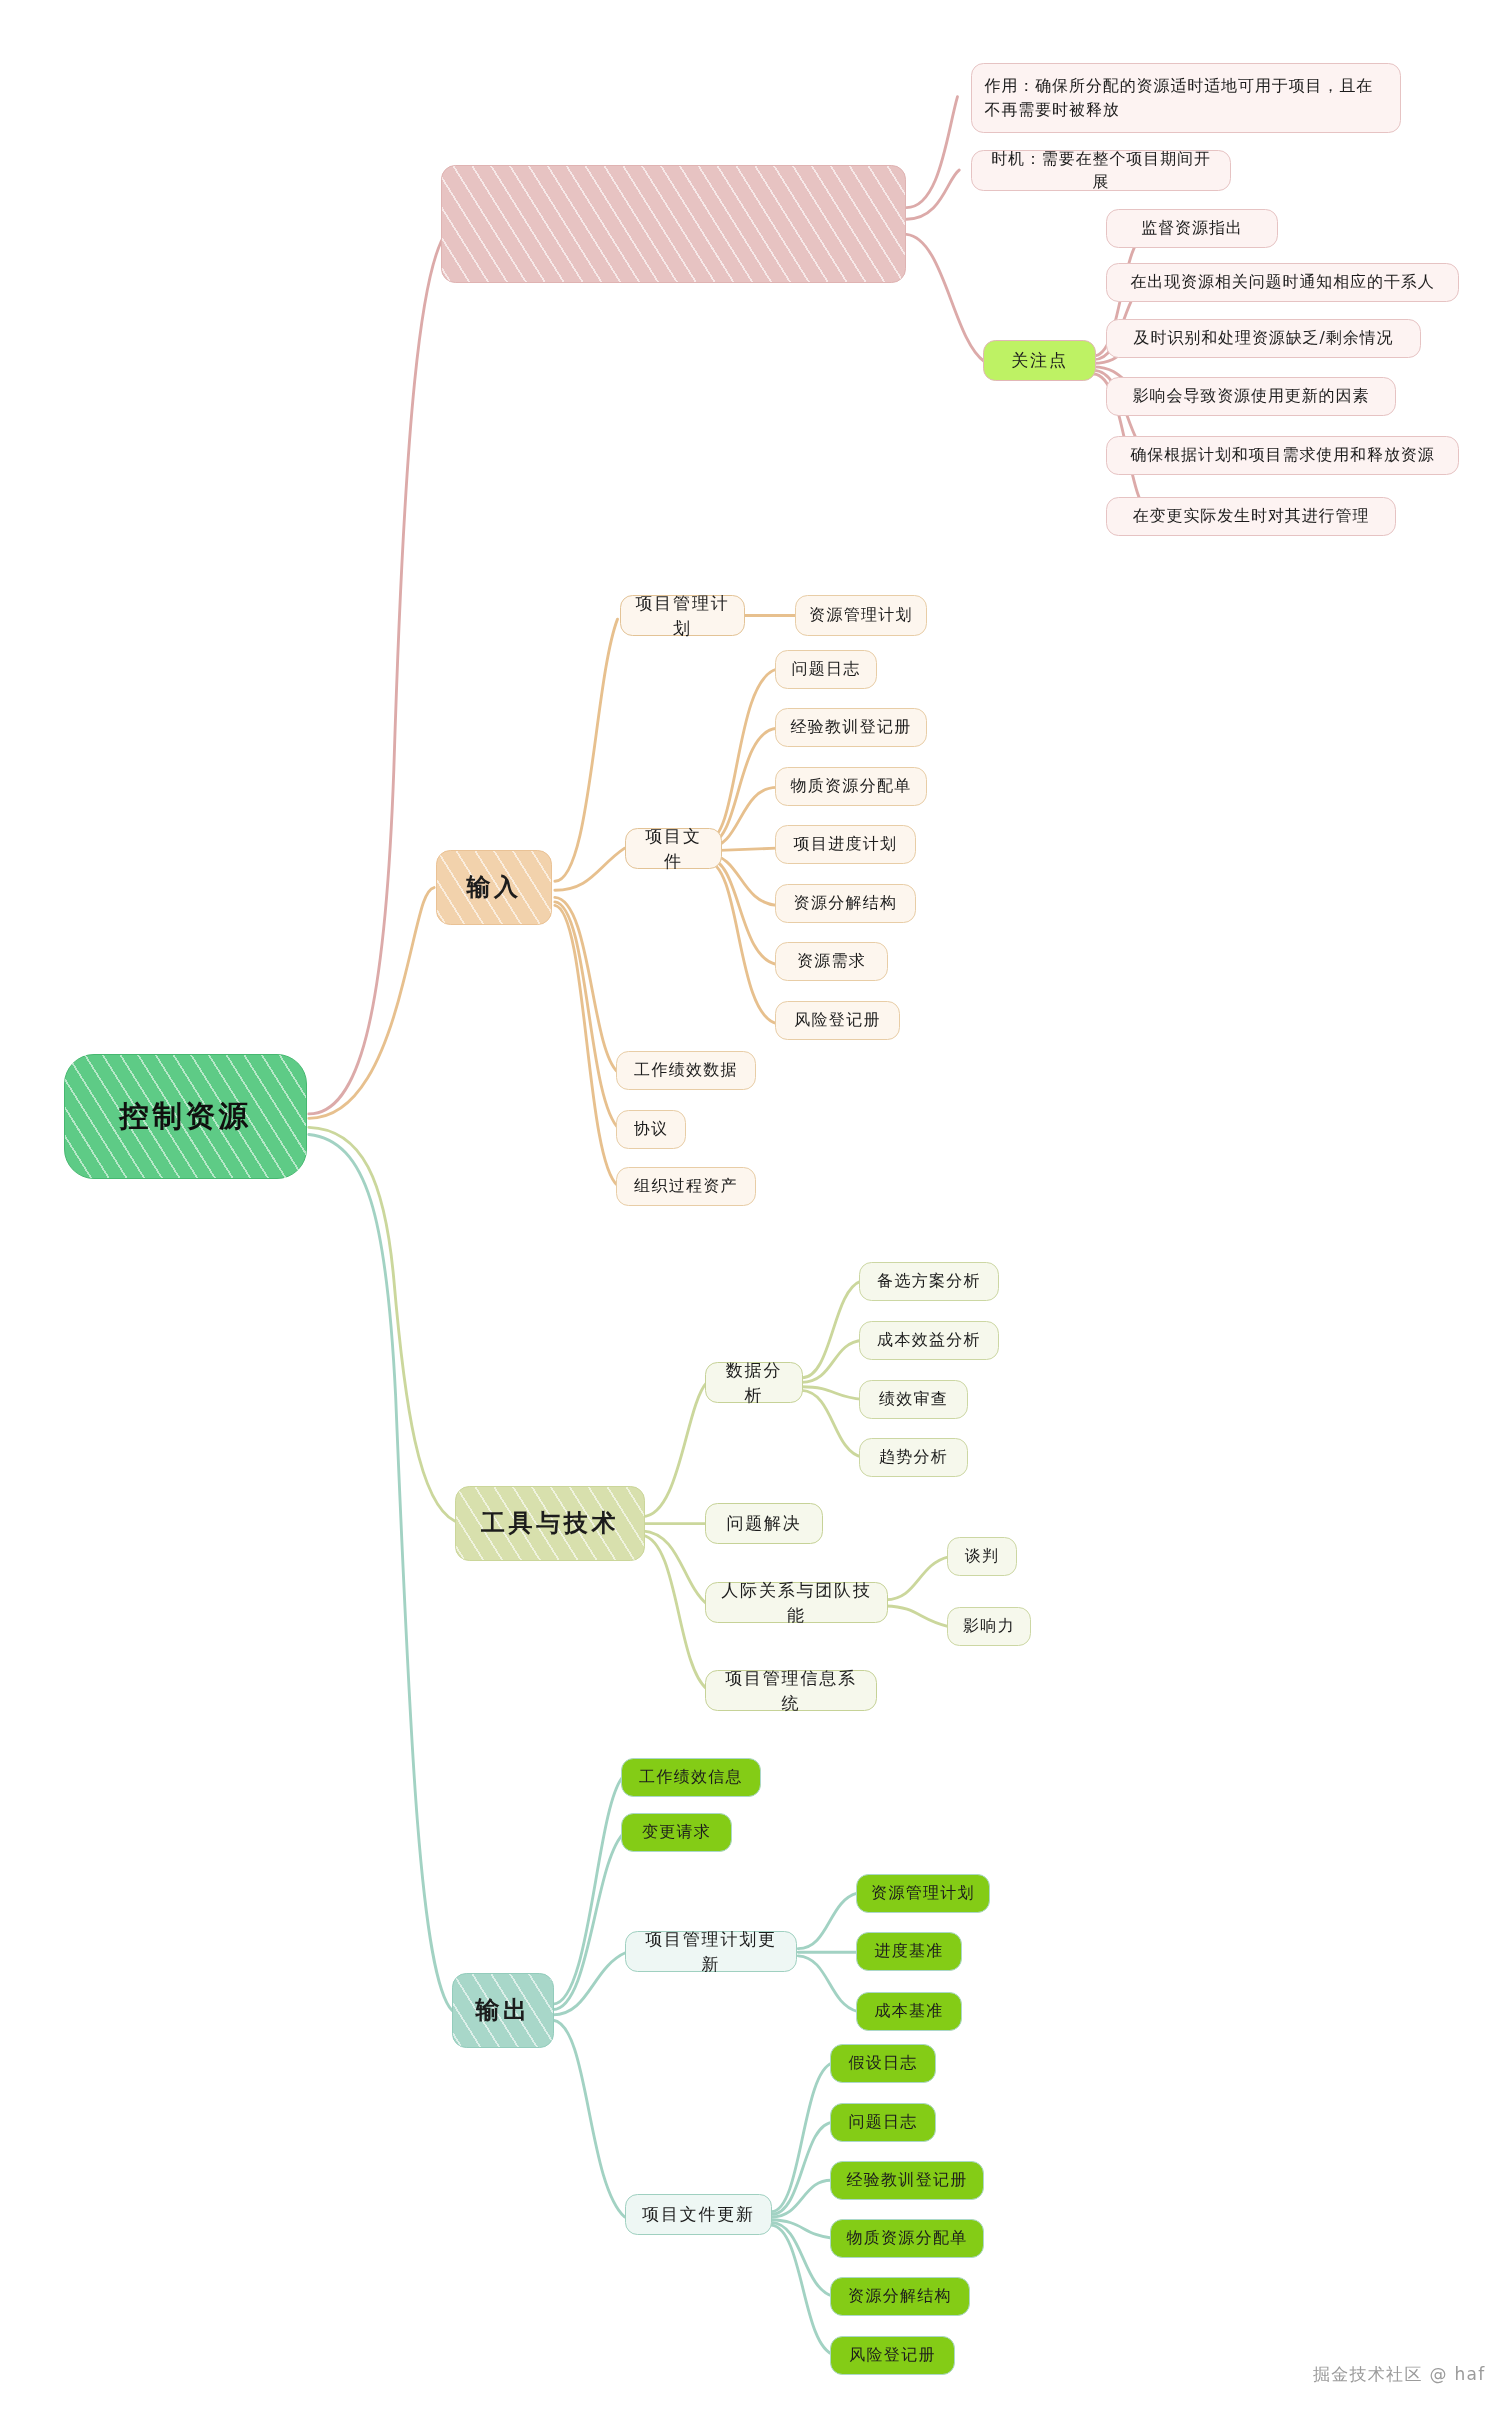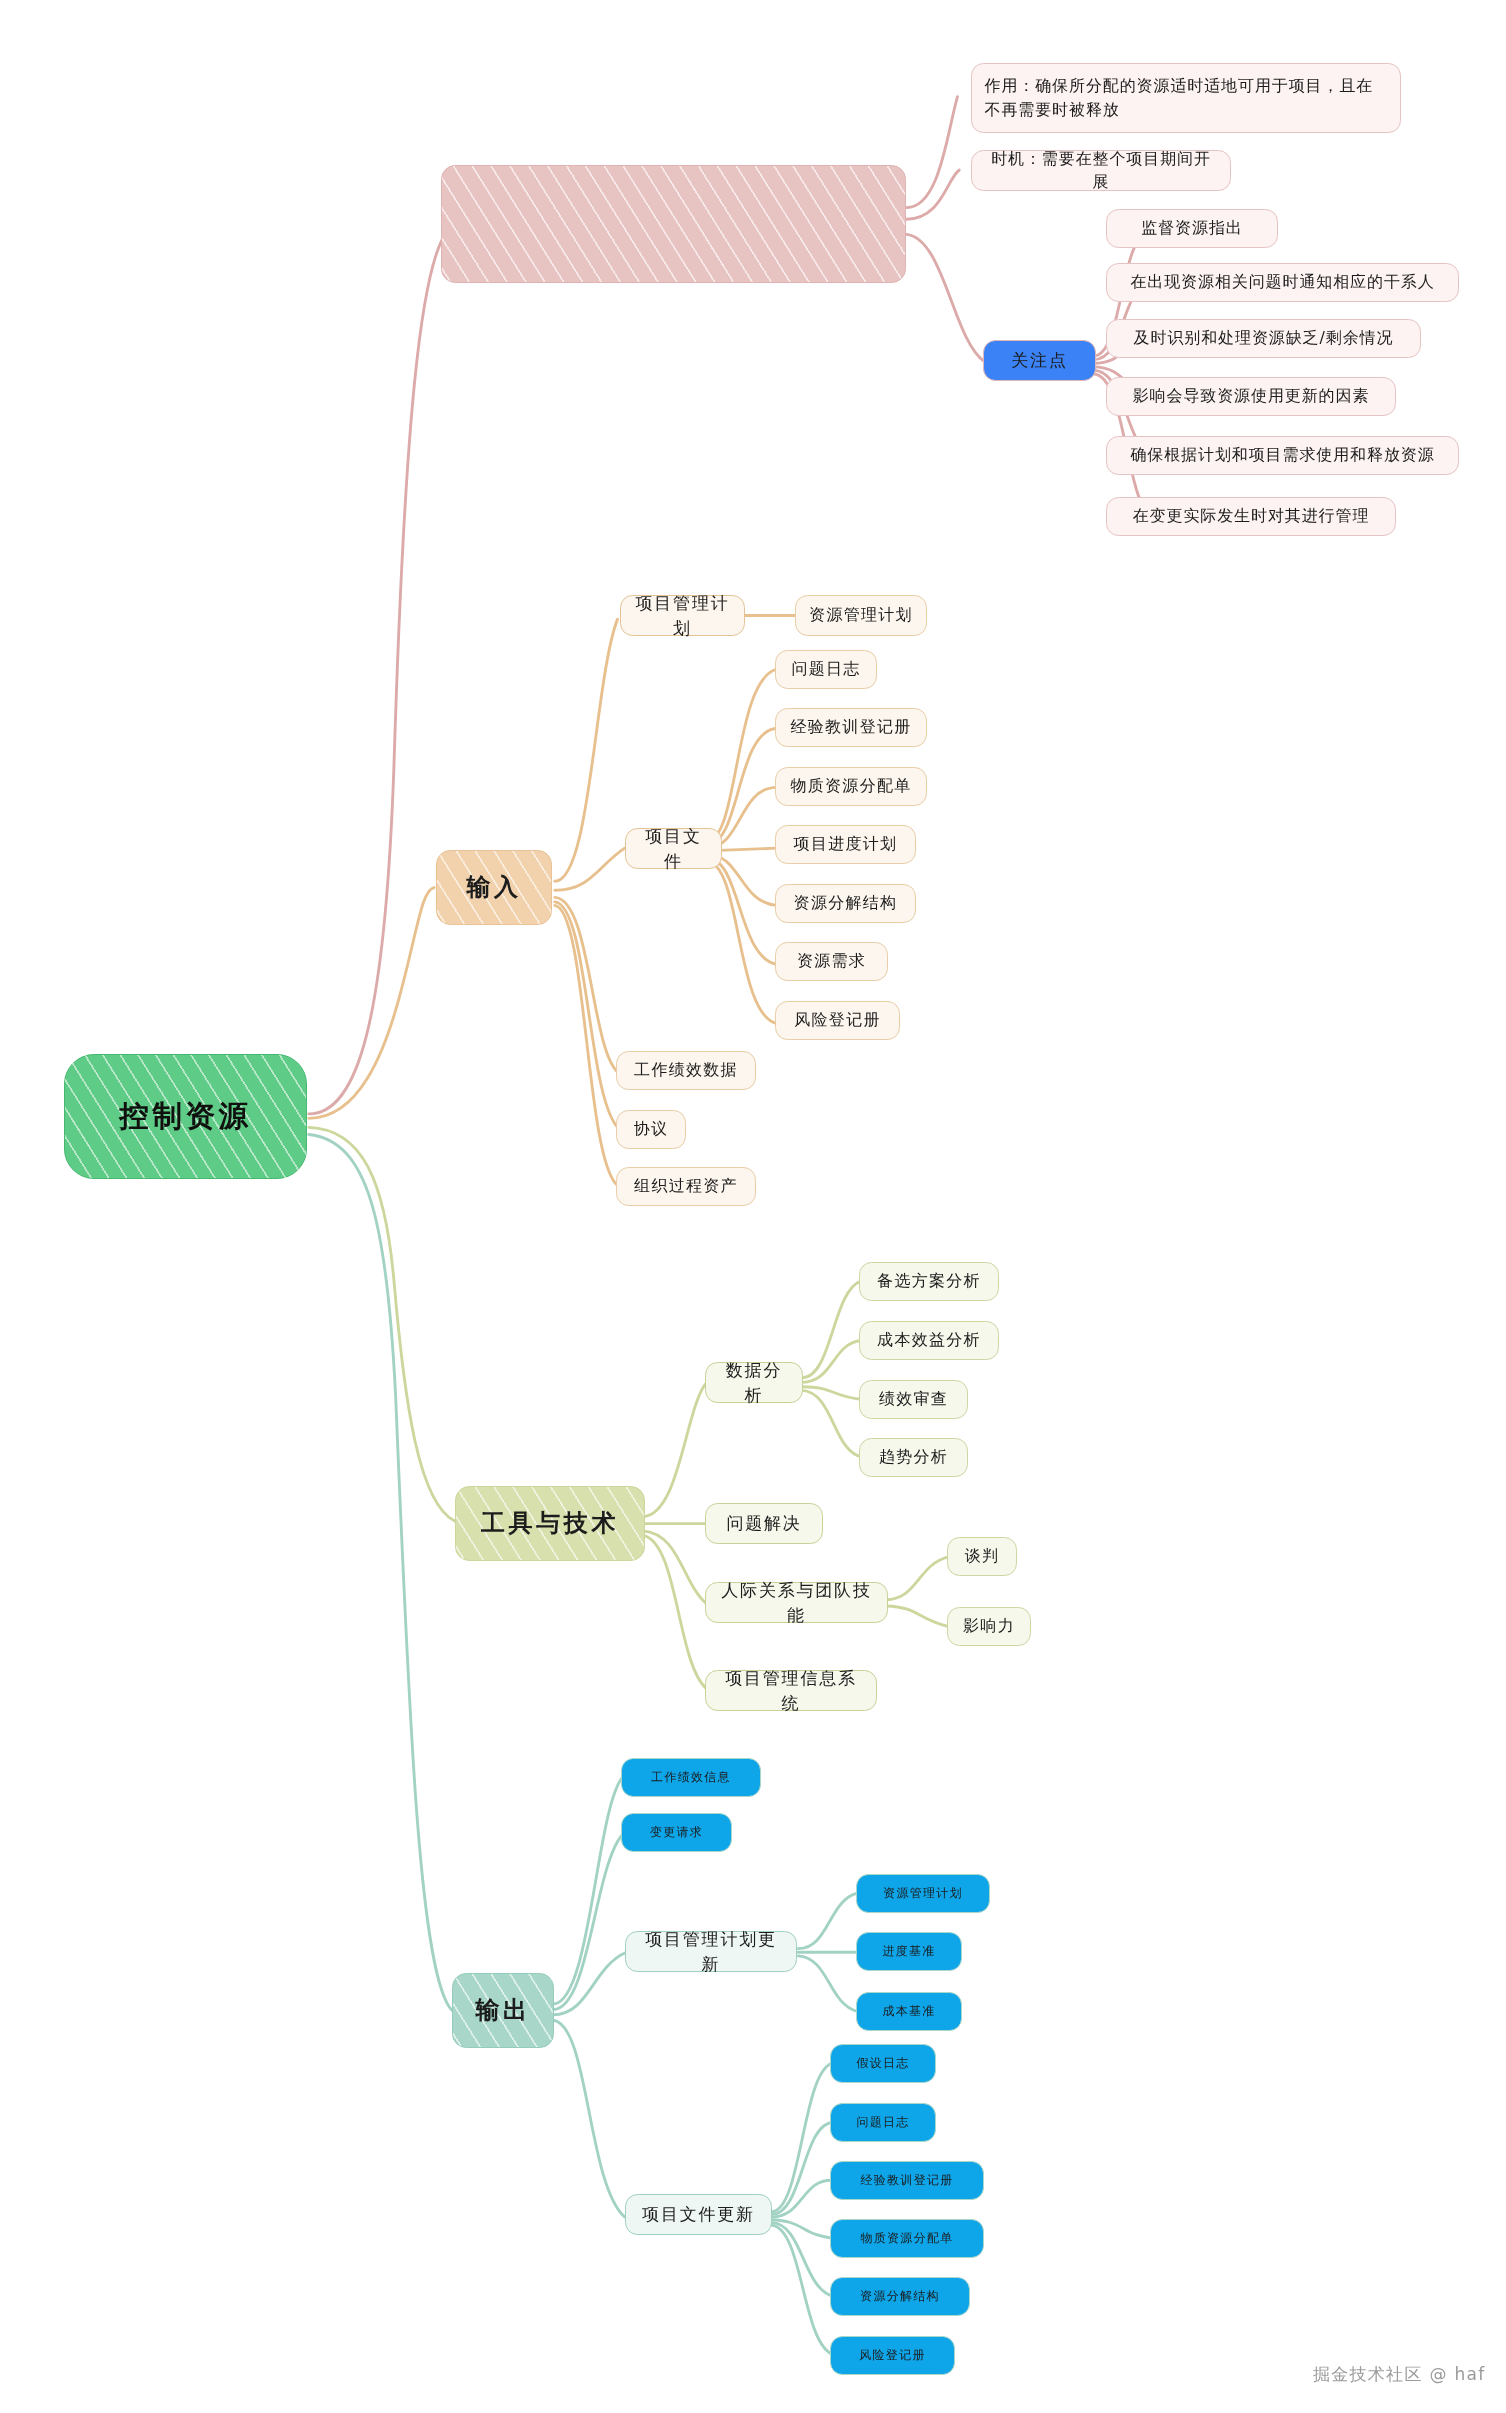--- a/index.html
+++ b/index.html
@@ -37,32 +37,32 @@
     font-size:20.6px;font-weight:700;letter-spacing:1.8px;text-align:left;
     justify-content:flex-start;line-height:1.62;padding:9px 16px;}
   .n-summary .hatch{position:absolute;inset:0;border-radius:12.5px;pointer-events:none;
     background:repeating-linear-gradient(58deg,rgba(255,255,255,0) 0 6.3px,
       rgba(255,255,255,.62) 6.3px 8px,rgba(255,255,255,0) 8px 16px);}
   .n-summary span{position:relative;z-index:2;}
 
   
   .n-pink{background:#fdf3f2;border-color:#e6c3c3;font-size:16px;letter-spacing:0.9px;}
   .n-pink-wide{text-align:left;justify-content:flex-start;line-height:1.5;}
-  .n-pinkmid{background:#3b82f6;border-color:#e2b7b7;font-size:17px;letter-spacing:1.8px;}
+  .n-pinkmid{background:#bef264;border-color:#e2b7b7;font-size:17px;letter-spacing:1.8px;}
 
   
   .n-tan{background:#fdf6ee;border-color:#e8cda6;font-size:16px;letter-spacing:1.3px;}
   .n-tanmid{background:#fdf6ee;border-color:#e3c396;font-size:17px;letter-spacing:1.8px;}
 
   
   .n-olive{background:#f6f8ec;border-color:#ccd7a3;font-size:16px;letter-spacing:1.3px;}
   .n-olivemid{background:#f6f8ec;border-color:#c6d297;font-size:17px;letter-spacing:1.8px;}
 
   
-  .n-mint{background:#0ea5e9;border-color:#abd7c9;font-size:12px;letter-spacing:1.3px;}
+  .n-mint{background:#84cc16;border-color:#abd7c9;font-size:16px;letter-spacing:1.3px;}
   .n-mintmid{background:#eef7f4;border-color:#9fd0c0;font-size:17px;letter-spacing:1.8px;}
 
   .watermark{position:absolute;right:21.5px;bottom:27px;font-size:17px;color:#9b9b9b;
     letter-spacing:1.3px;}
 </style>
 </head>
 <body>
 
 <svg id="mindmap" viewBox="0 0 1684 2697" xmlns="http://www.w3.org/2000/svg">
   <g fill="none" stroke-linecap="round" stroke-width="3.2">

